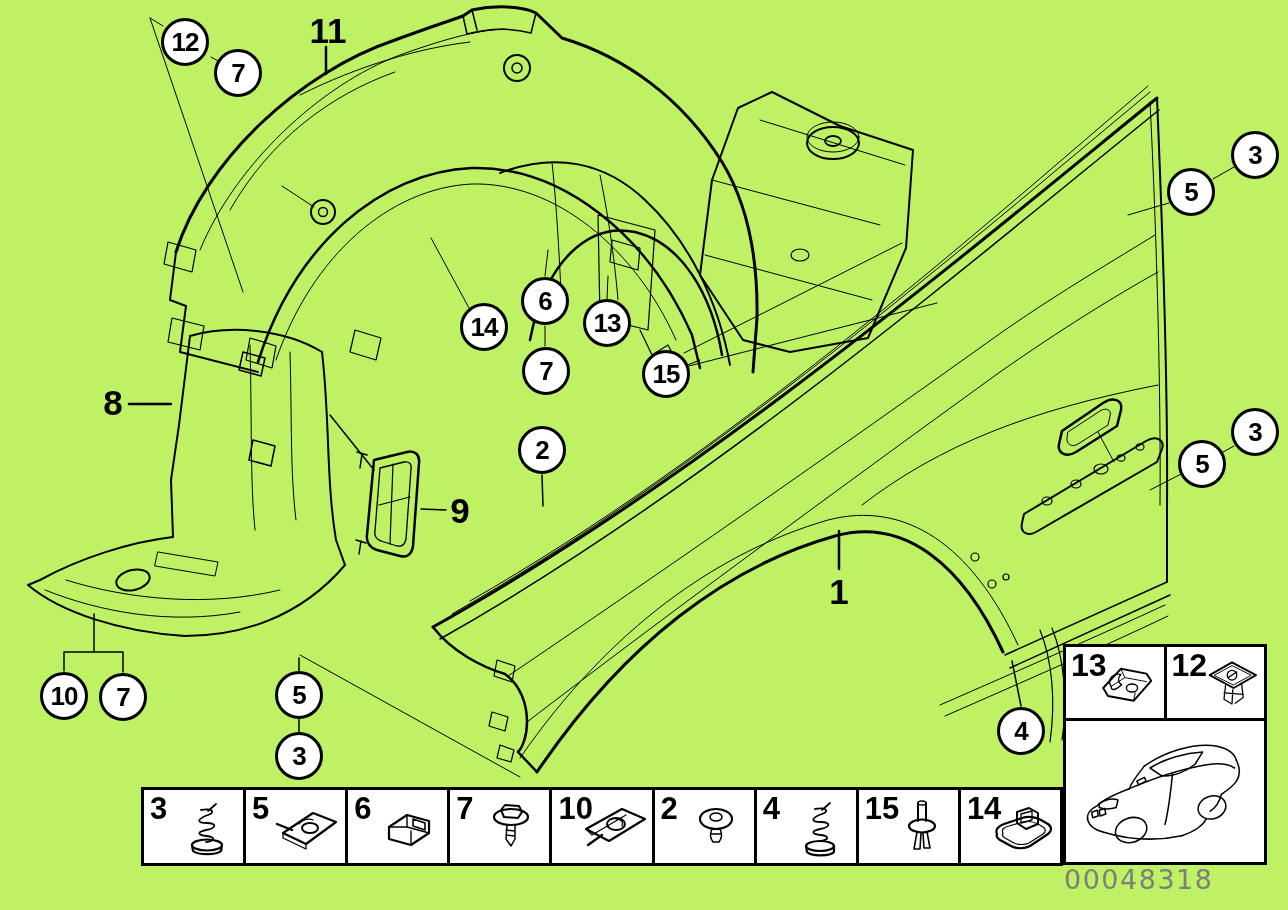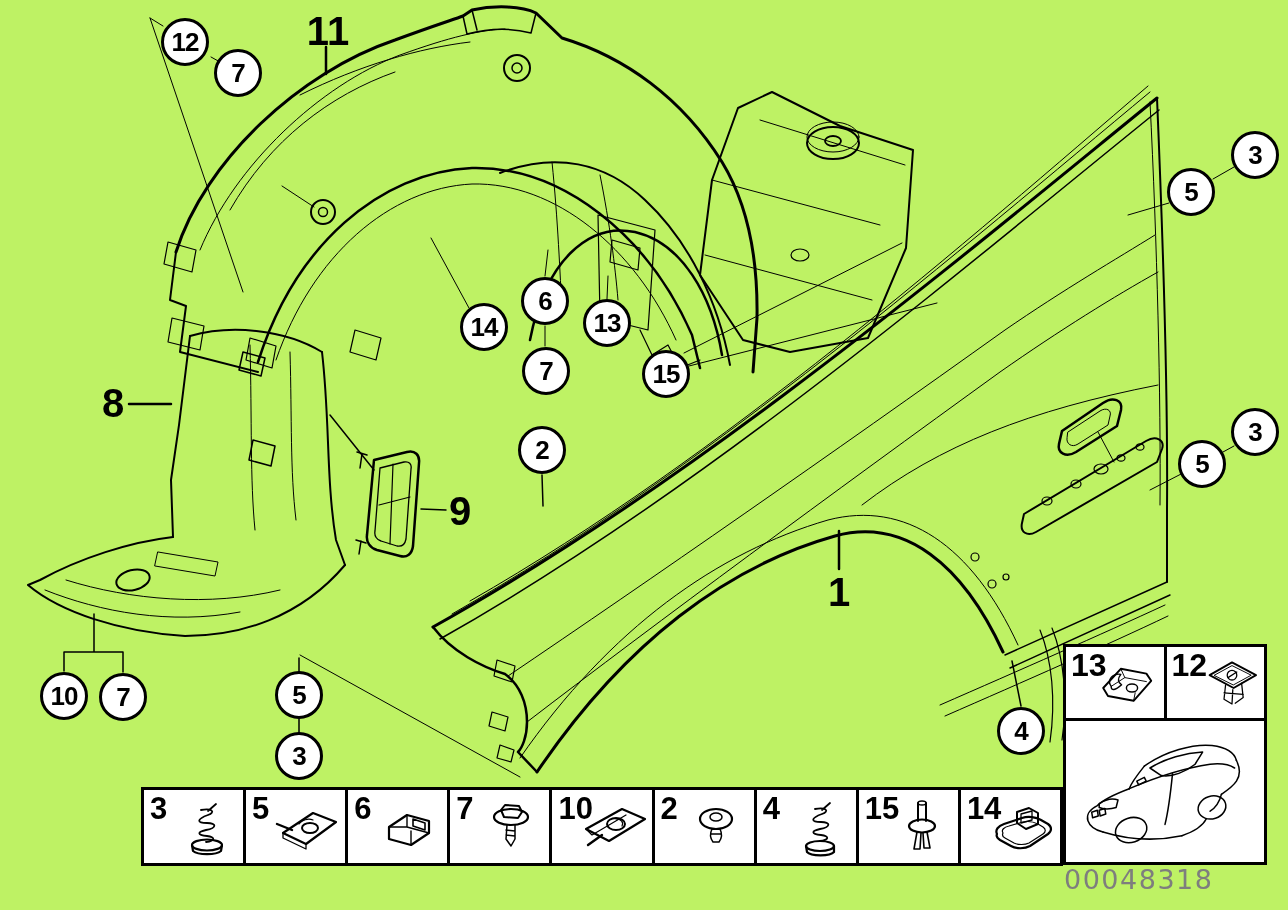--- a/index.html
+++ b/index.html
@@ -2,21 +2,21 @@
 <html><head>
 <meta charset="utf-8">
 <style>
   html,body{margin:0;padding:0;background:#fff;}
   .canvas{position:relative;width:1288px;height:910px;background:#bef264;overflow:hidden;
           font-family:"Liberation Sans", sans-serif;color:#000;}
   .art{position:absolute;left:0;top:0;}
   .callout{position:absolute;width:48px;height:48px;box-sizing:border-box;border:3px solid #000;
            border-radius:50%;background:#fff;display:flex;align-items:center;justify-content:center;
            font-weight:bold;font-size:26px;letter-spacing:-1px;z-index:5;}
-  .plabel{position:absolute;transform:translate(-50%,-50%);font-weight:bold;font-size:40px;z-index:5;}
+  .plabel{position:absolute;transform:translate(-50%,-50%);font-weight:bold;font-size:35px;z-index:5;}
   .legend{position:absolute;left:141px;top:787px;width:922px;height:79px;box-sizing:border-box;
           border:3px solid #000;display:flex;background:#fff;z-index:4;}
   .legend-cell{flex:1 1 0;border-right:3px solid #000;position:relative;}
   .legend-cell:last-child{border-right:none;}
   .legend-num{position:absolute;left:6px;top:1px;font-weight:bold;font-size:31px;}
   .legend-icon{position:absolute;right:2px;top:6px;}
   .inset{position:absolute;left:1063px;top:644px;width:204px;height:221px;box-sizing:border-box;
          border:3px solid #000;background:#fff;z-index:4;}
   .inset-row{display:flex;height:74px;border-bottom:3px solid #000;box-sizing:border-box;}
   .inset-cell{flex:1 1 0;position:relative;}

